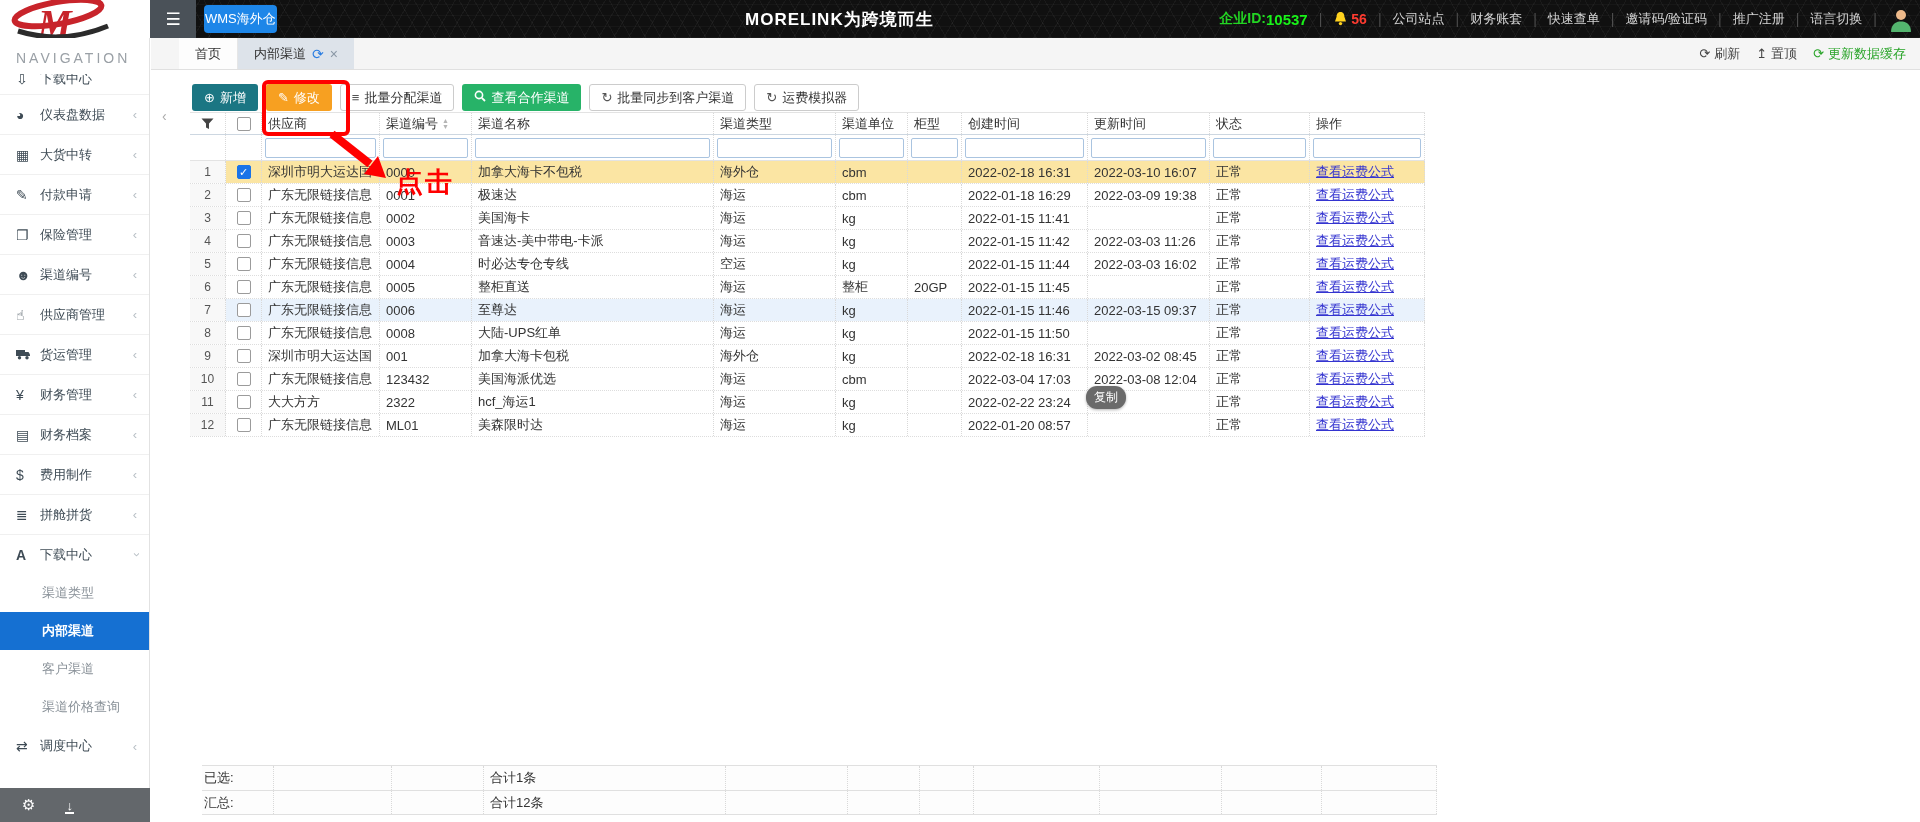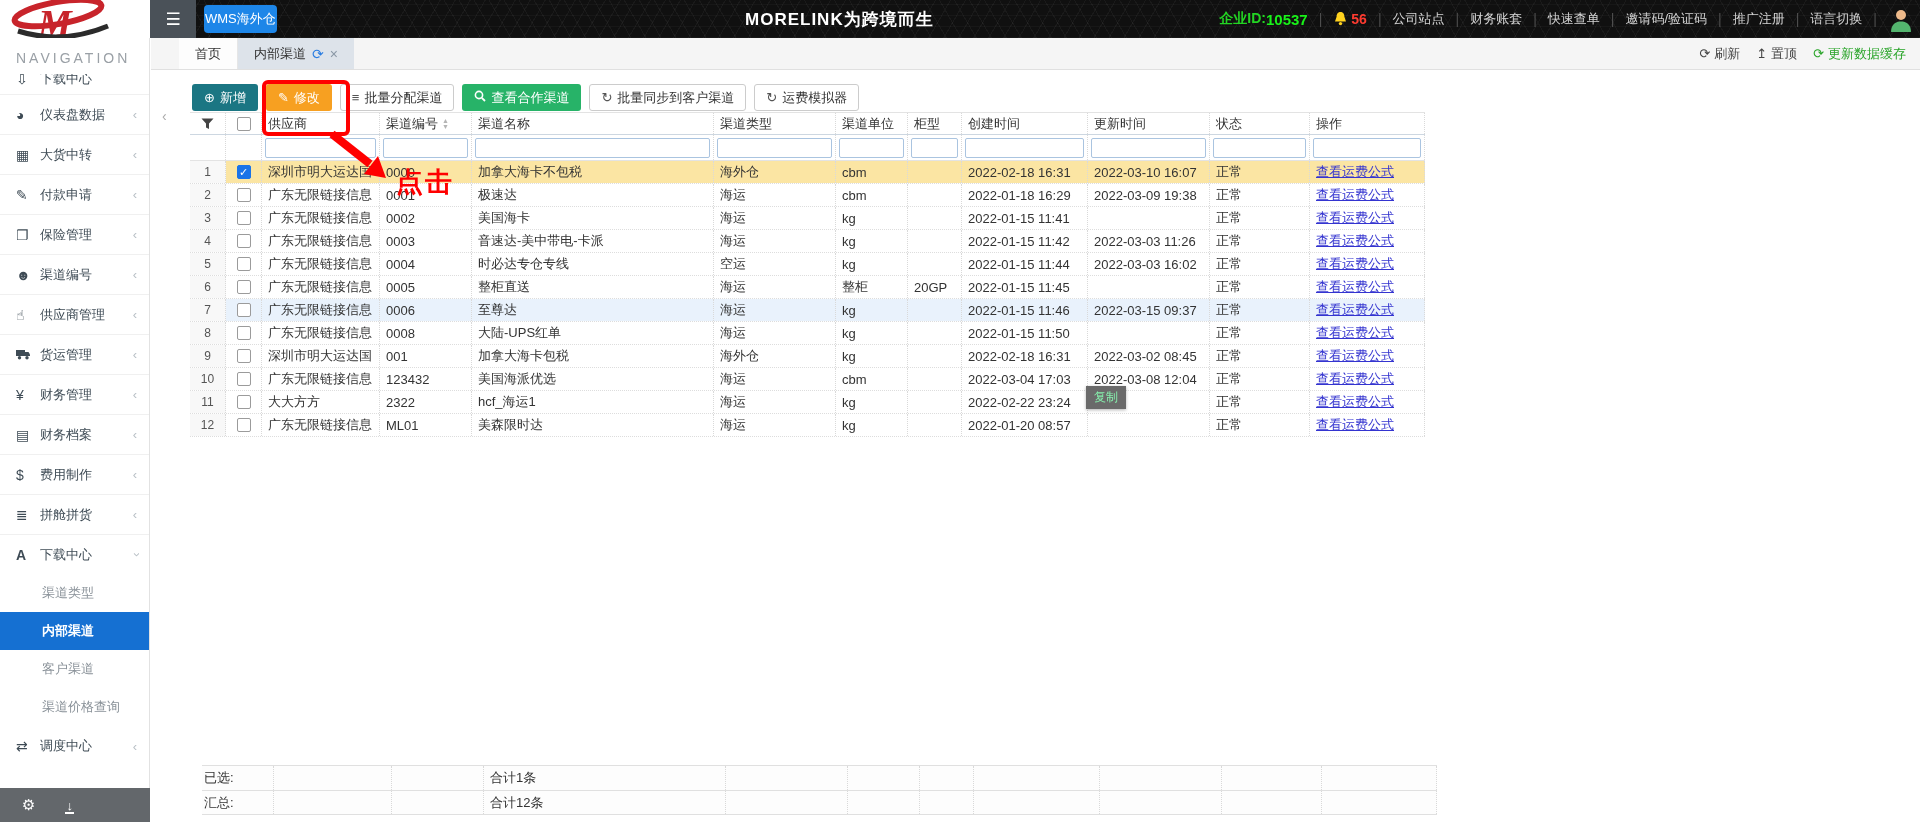--- a/index.html
+++ b/index.html
@@ -105,22 +105,22 @@
   .oplink { color:#3434d0; text-decoration:underline; cursor:pointer; }
   .checkbox { width:14px; height:14px; border:1px solid #9b9b9b; border-radius:2px; background:#fff;
     cursor:pointer; display:flex; align-items:center; justify-content:center; font-size:11px; color:#fff; }
   .checkbox.checked { background:#1a73e8; border-color:#1a73e8; }
   .checkbox.checked::after { content:"✓"; }
   .sort { display:inline-flex; flex-direction:column; margin-left:4px; color:#b5b5b5;
     font-size:7px; line-height:6px; }
   #gutter-chev { position:absolute; left:162px; top:108px; color:#aaa; font-size:14px; }
 
   
-  #copy-tooltip { position:absolute; left:1086px; top:386px; background:#6a6a6a; color:#86efac;
-    font-size:12px; padding:3px 8px; border-radius:0; z-index:40; box-shadow:0 1px 3px rgba(0,0,0,.3); }
+  #copy-tooltip { position:absolute; left:1086px; top:386px; background:#6a6a6a; color:#ffffff;
+    font-size:12px; padding:3px 8px; border-radius:11px; z-index:40; box-shadow:0 1px 3px rgba(0,0,0,.3); }
 
   
   #footer { position:absolute; left:202px; top:765px; width:1235px; }
   .frow { display:flex; width:1235px; height:25px; border-top:1px solid #e0e0e0; background:#fdfdfd; }
   .frow:last-child { border-bottom:1px solid #e0e0e0; }
   .frow .cell { font-size:13px; color:#333; }
   .flabel { width:72px; padding-left:2px; }
 </style>
 </head>
 <body>

